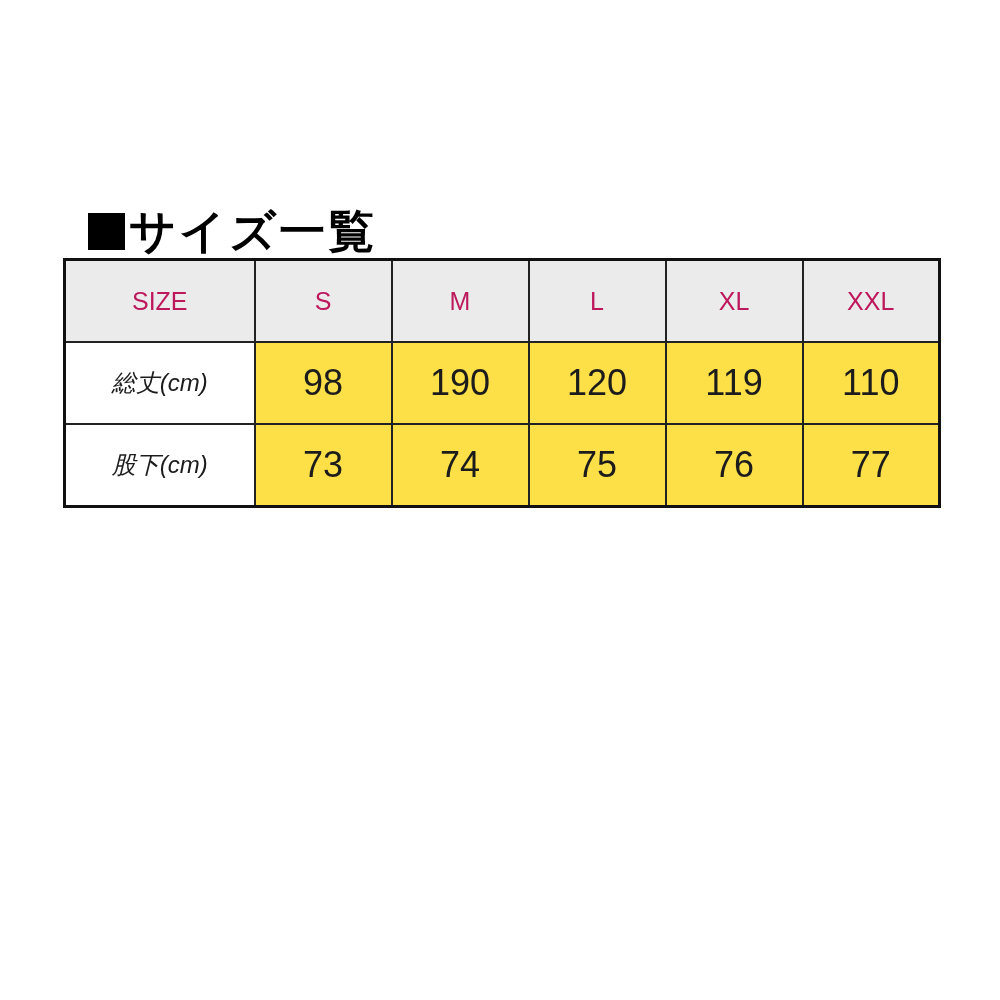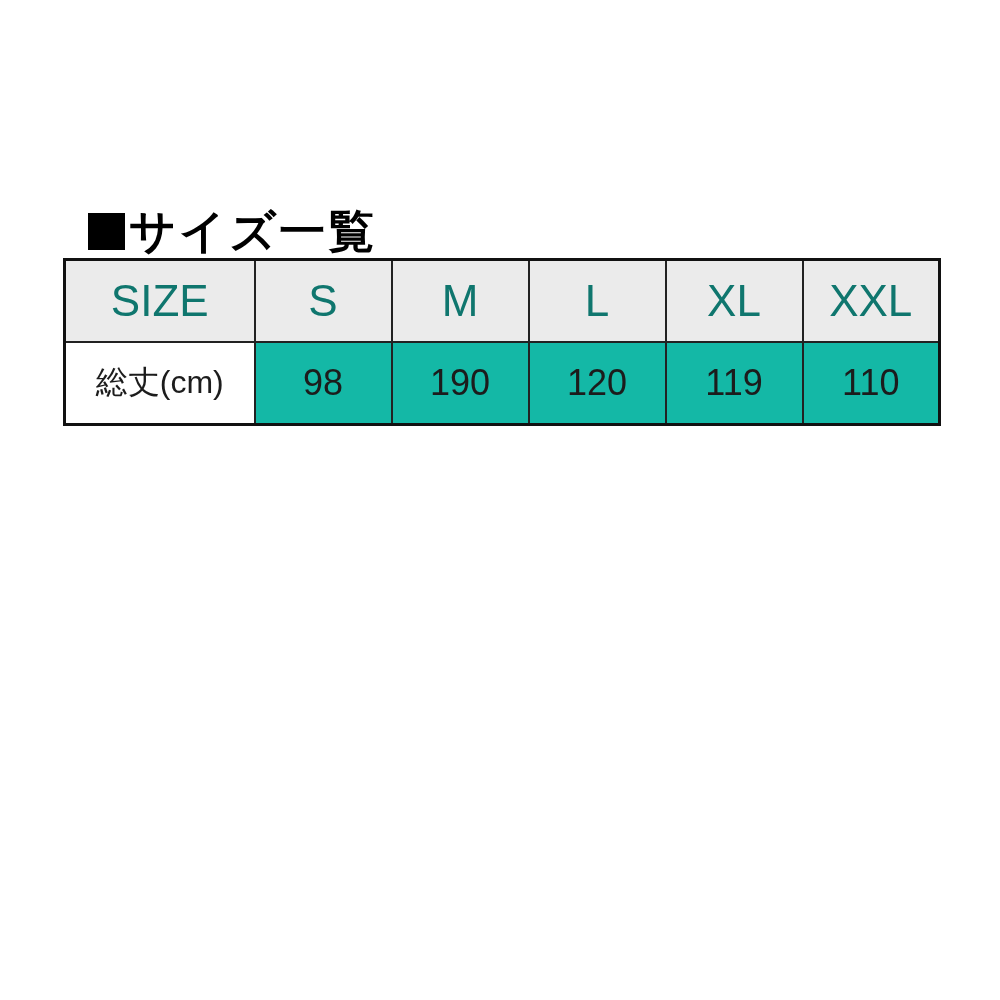--- a/index.html
+++ b/index.html
@@ -52,30 +52,31 @@
     height: 80px;
     padding: 0;
     text-align: center;
     vertical-align: middle;
     overflow: hidden;
     white-space: nowrap;
   }
   table.size-table th {
     background: #ebebeb;
     font-weight: 400;
-    font-size: 44px;
-    color: #0f766e;
+    font-size: 25px;
+    color: #be185d;
   }
   td.row-label {
-    font-size: 32px;
+    font-size: 24px;
     background: #ffffff;
+    font-style: italic;
   }
   td.value-cell {
     font-size: 36px;
-    background: #14b8a6;
+    background: #fde047;
   }
 </style>
 </head>
 <body>
 
 <div class="title-row">
   <span class="square-marker"></span>
   <span class="title-text">サイズ一覧</span>
 </div>
 
@@ -100,14 +101,22 @@
   </thead>
   <tbody>
     <tr>
       <td class="row-label">総丈(cm)</td>
       <td class="value-cell">98</td>
       <td class="value-cell">190</td>
       <td class="value-cell">120</td>
       <td class="value-cell">119</td>
       <td class="value-cell">110</td>
     </tr>
+    <tr>
+      <td class="row-label">股下(cm)</td>
+      <td class="value-cell">73</td>
+      <td class="value-cell">74</td>
+      <td class="value-cell">75</td>
+      <td class="value-cell">76</td>
+      <td class="value-cell">77</td>
+    </tr>
   </tbody>
 </table>
 
 </body></html>

